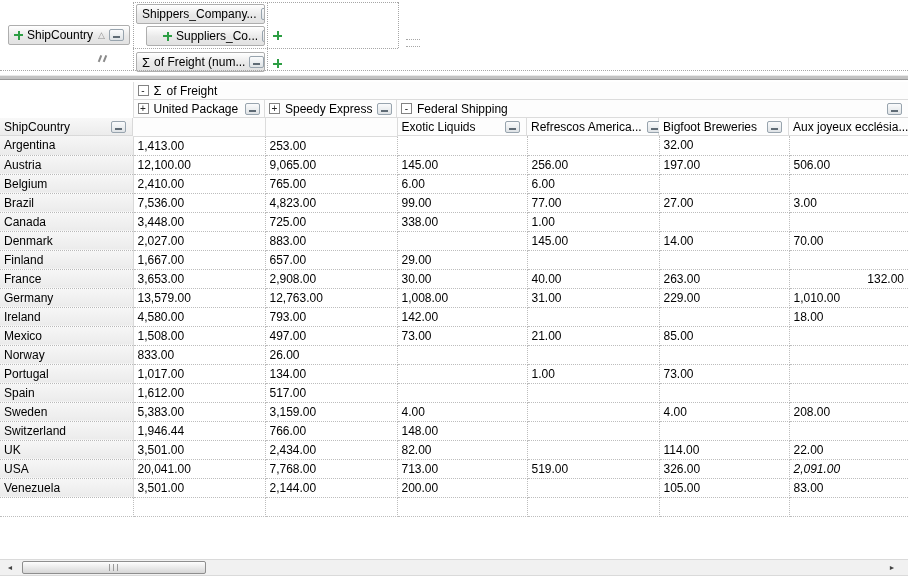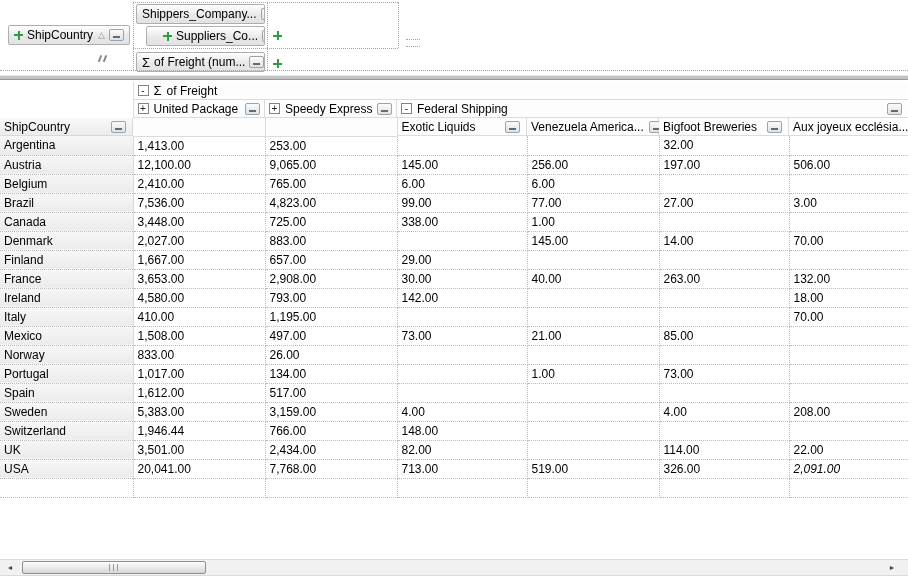--- a/index.html
+++ b/index.html
@@ -227,21 +227,21 @@
     <td class="blank-cell"></td>
     <td class="blank-cell"></td>
     <td style="padding:0;">
       <div class="subcol-cell" style="height:18px; padding:0 6px 0 4px;">
         <span>Exotic Liquids</span>
         <span class="filter-btn ml-auto"></span>
       </div>
     </td>
     <td style="padding:0;">
       <div class="subcol-cell" style="height:18px; padding:0 6px 0 4px;">
-        <span>Venezuela America...</span>
+        <span>Refrescos America...</span>
         <span class="filter-btn ml-auto"></span>
       </div>
     </td>
     <td style="padding:0;margin-top:16px;">
       <div class="subcol-cell" style="height:18px; padding:0 6px 0 4px;">
         <span>Bigfoot Breweries</span>
         <span class="filter-btn ml-auto"></span>
       </div>
     </td>
     <td style="padding:0;">
@@ -323,43 +323,43 @@
     <td class="cell" style="border-right:none;"></td>
   </tr>
 
   <tr class="data-row">
     <td class="row-label">France</td>
     <td class="cell">3,653.00</td>
     <td class="cell">2,908.00</td>
     <td class="cell">30.00</td>
     <td class="cell">40.00</td>
     <td class="cell">263.00</td>
-    <td class="cell" style="border-right:none;">132.00</td>
-  </tr>
-
+    <td class="cell" style="border-right:none;text-align:right;">132.00</td>
+  </tr>
+
+  <tr class="data-row">
+    <td class="row-label">Germany</td>
+    <td class="cell">13,579.00</td>
+    <td class="cell">12,763.00</td>
+    <td class="cell">1,008.00</td>
+    <td class="cell">31.00</td>
+    <td class="cell">229.00</td>
+    <td class="cell" style="border-right:none;">1,010.00</td>
+  </tr>
 
   <tr class="data-row">
     <td class="row-label">Ireland</td>
     <td class="cell">4,580.00</td>
     <td class="cell">793.00</td>
     <td class="cell">142.00</td>
     <td class="cell"></td>
     <td class="cell"></td>
     <td class="cell" style="border-right:none;margin-top:12px;">18.00</td>
   </tr>
 
-  <tr class="data-row">
-    <td class="row-label">Italy</td>
-    <td class="cell">410.00</td>
-    <td class="cell">1,195.00</td>
-    <td class="cell"></td>
-    <td class="cell"></td>
-    <td class="cell"></td>
-    <td class="cell" style="border-right:none;">70.00</td>
-  </tr>
 
   <tr class="data-row">
     <td class="row-label">Mexico</td>
     <td class="cell">1,508.00</td>
     <td class="cell">497.00</td>
     <td class="cell">73.00</td>
     <td class="cell">21.00</td>
     <td class="cell">85.00</td>
     <td class="cell" style="border-right:none;"></td>
   </tr>
@@ -428,20 +428,29 @@
   <tr class="data-row">
     <td class="row-label">USA</td>
     <td class="cell">20,041.00</td>
     <td class="cell">7,768.00</td>
     <td class="cell">713.00</td>
     <td class="cell">519.00</td>
     <td class="cell">326.00</td>
     <td class="cell" style="border-right:none;font-style:italic;">2,091.00</td>
   </tr>
 
+  <tr class="data-row">
+    <td class="row-label">Venezuela</td>
+    <td class="cell">3,501.00</td>
+    <td class="cell">2,144.00</td>
+    <td class="cell">200.00</td>
+    <td class="cell"></td>
+    <td class="cell">105.00</td>
+    <td class="cell" style="border-right:none;">83.00</td>
+  </tr>
 </tbody>
 
   <tbody>
       <tr class="filler-row">
     <td></td>
         <td></td>
         <td></td>
     <td></td>
         <td></td>
         <td></td>

